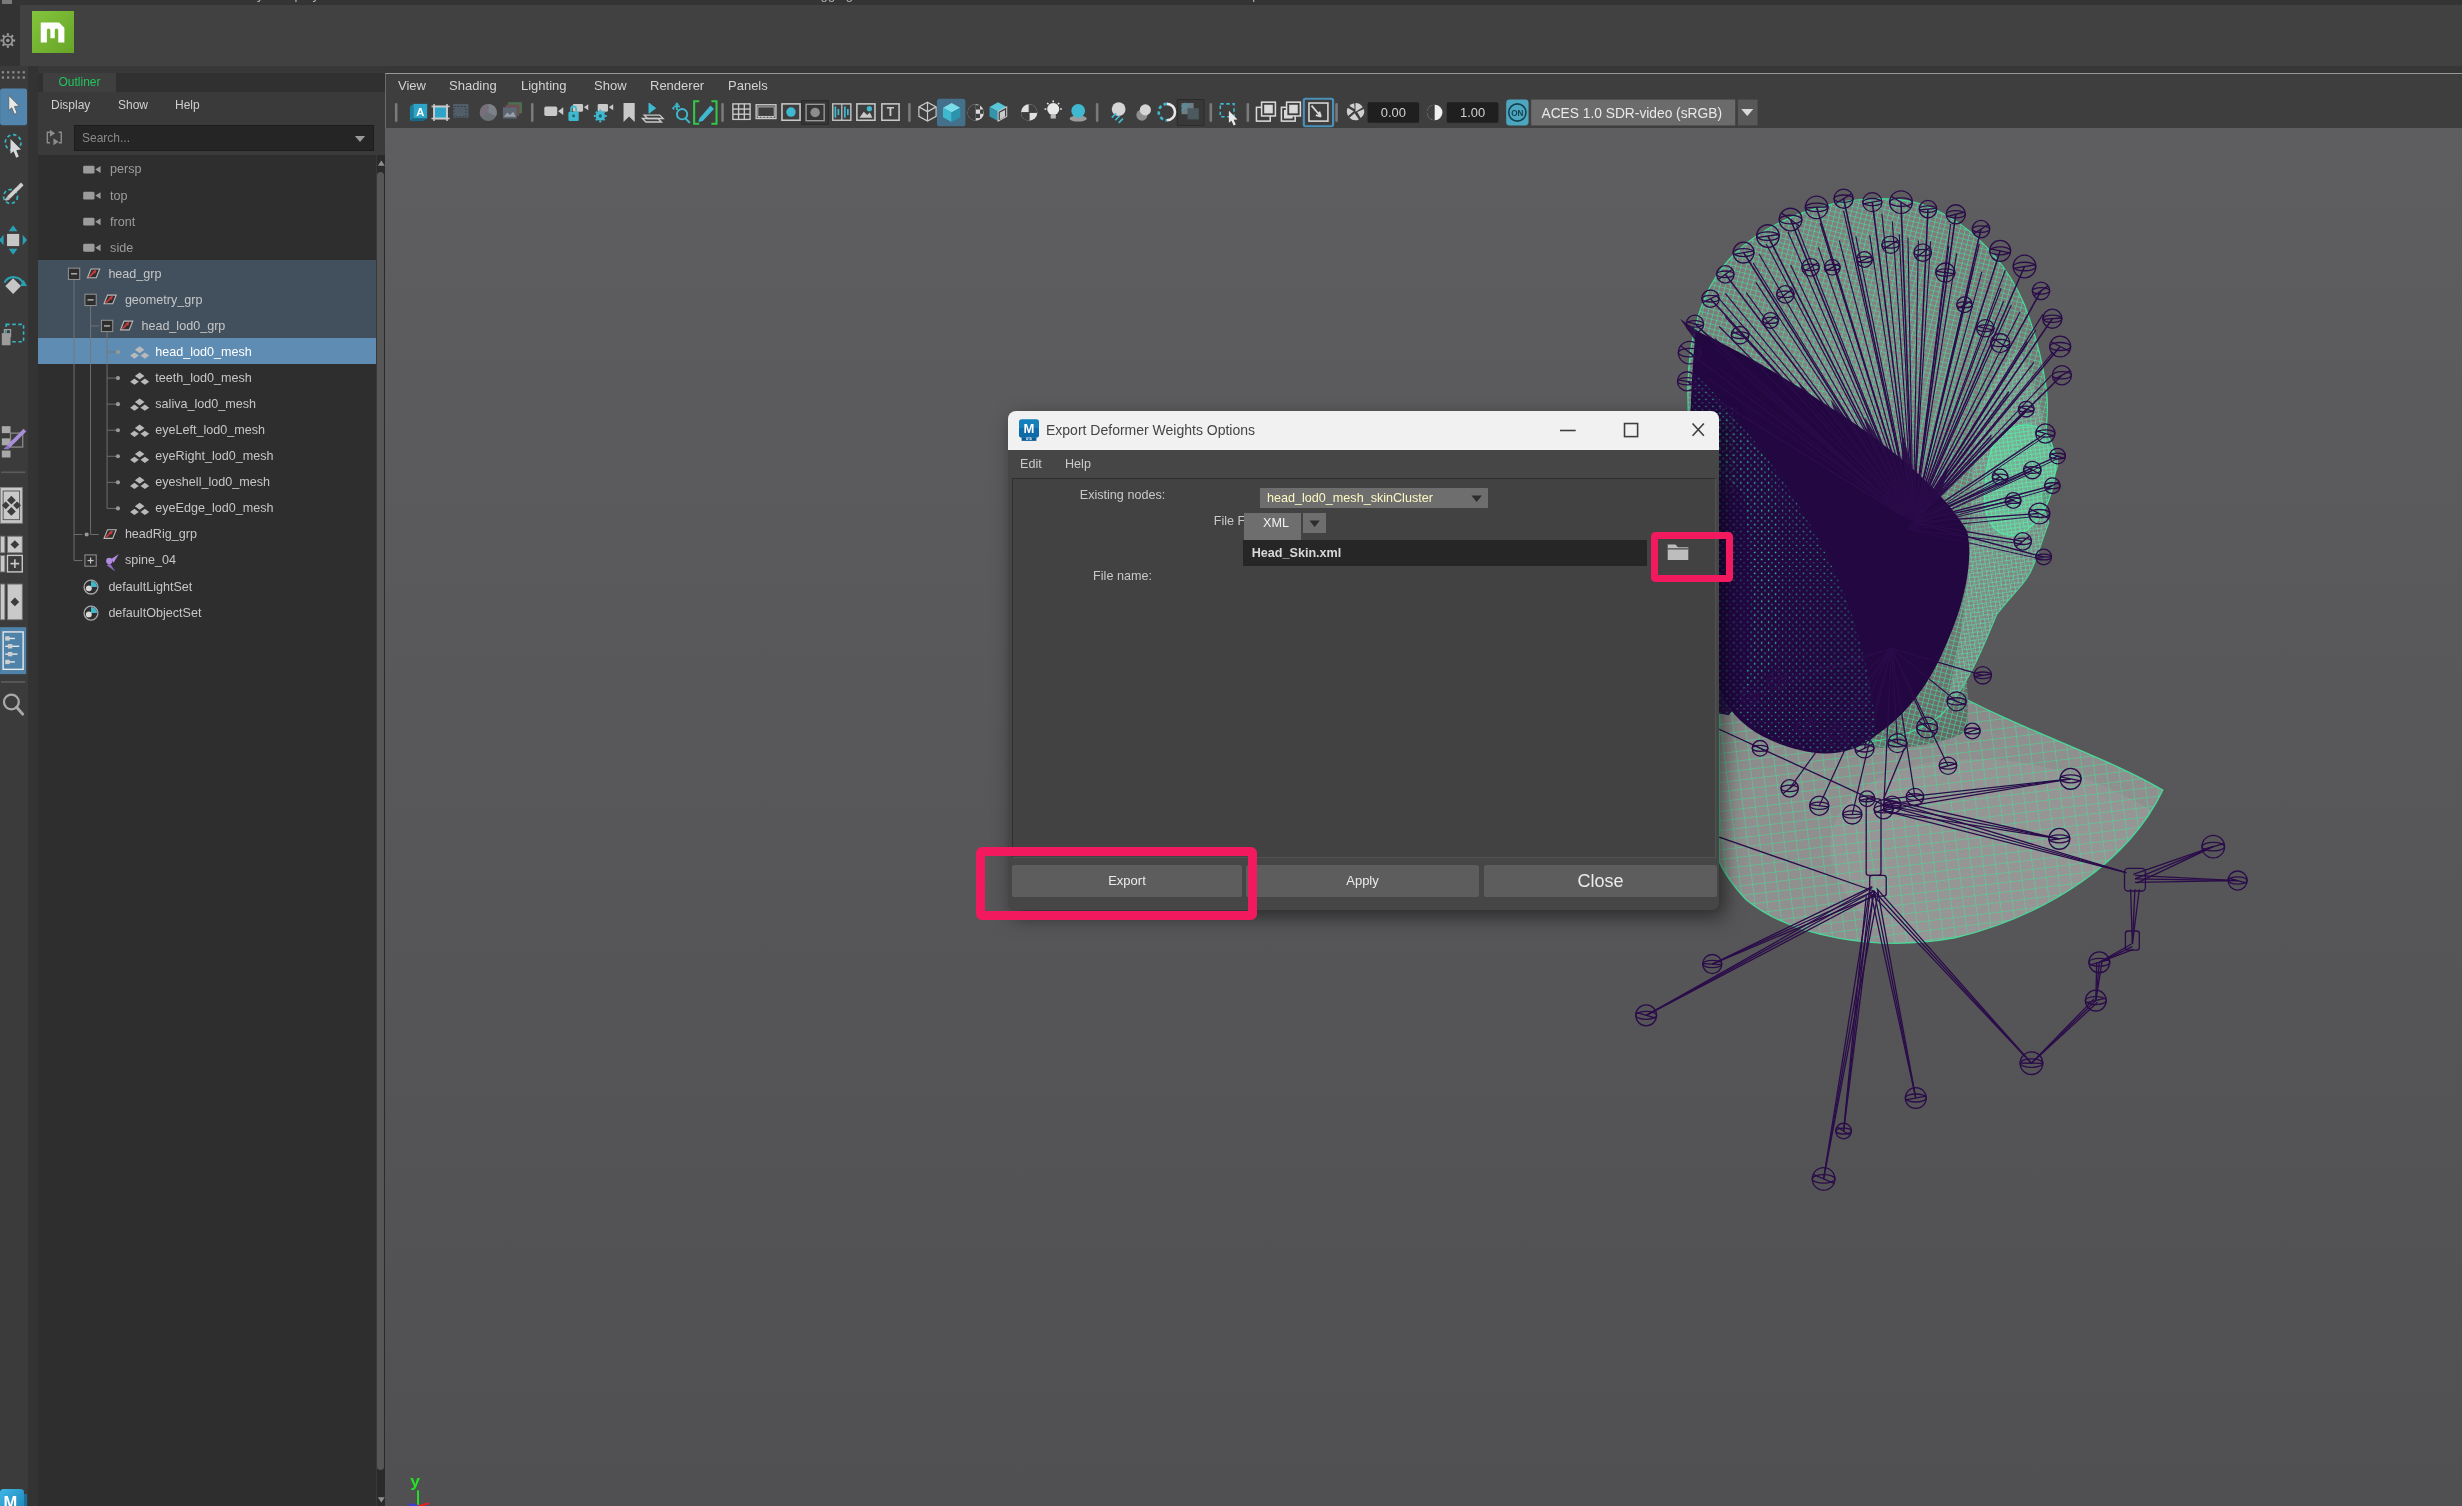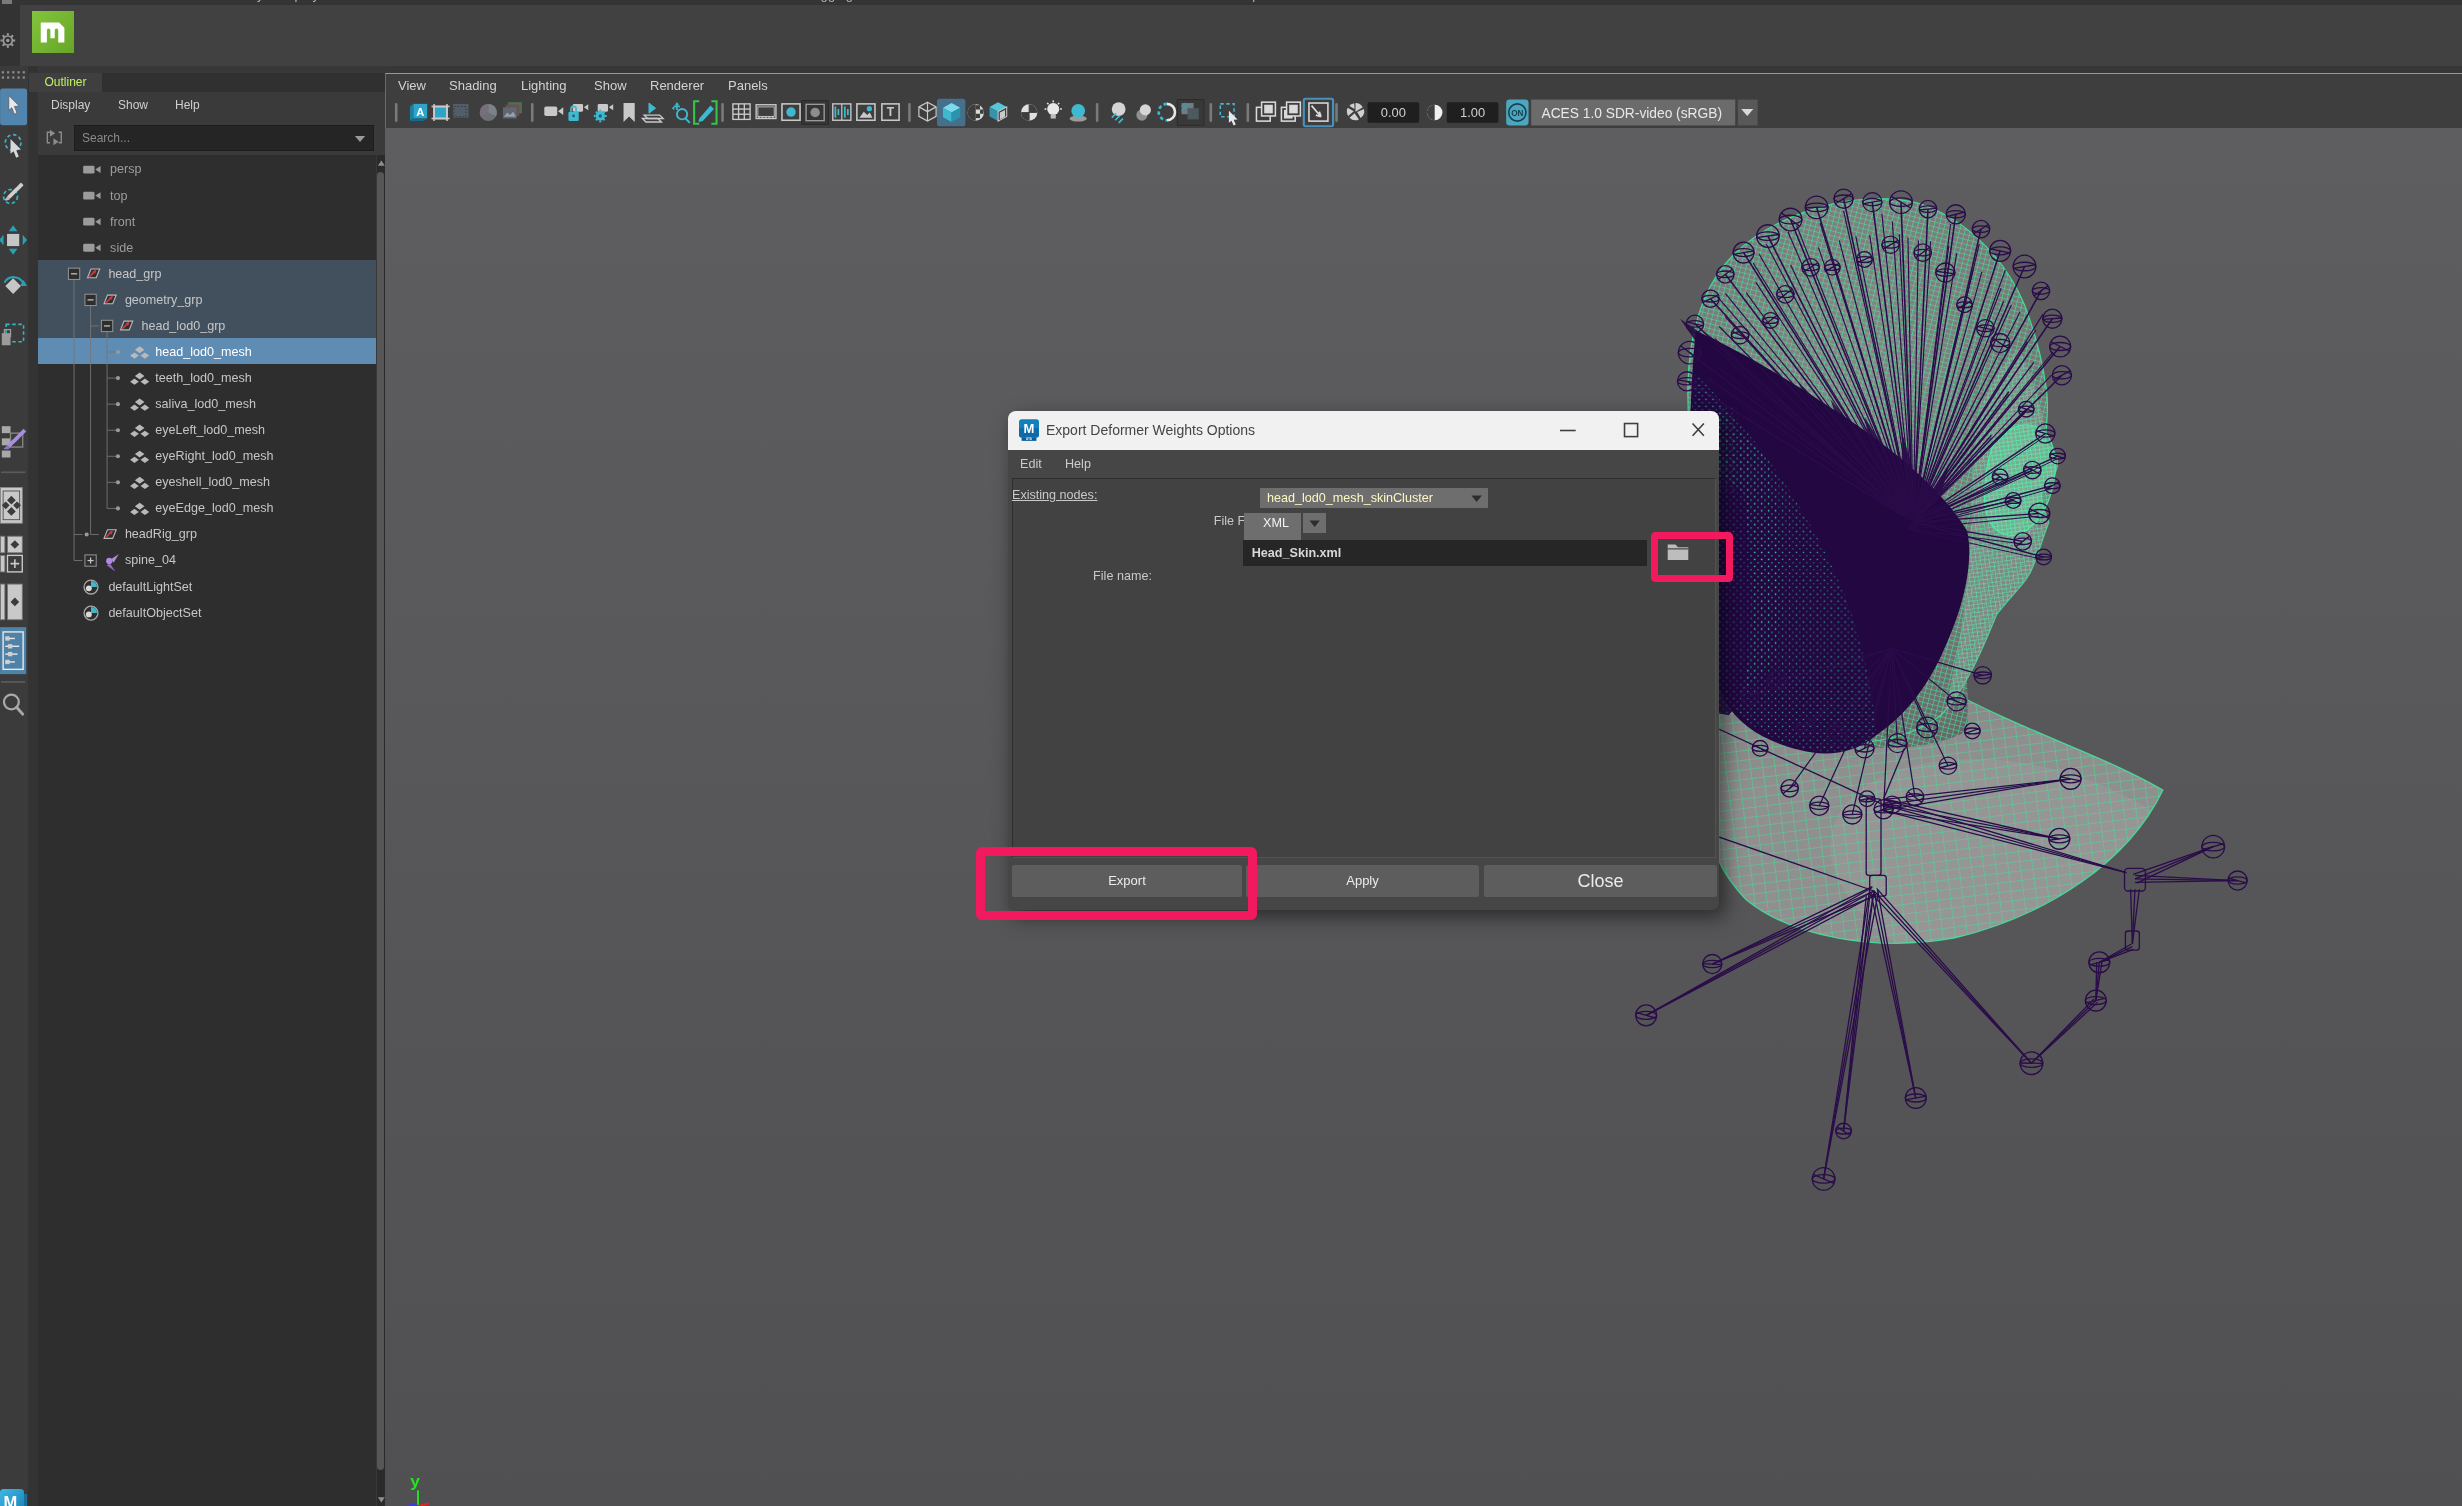--- a/index.html
+++ b/index.html
@@ -155,21 +155,21 @@
 
     <g transform="translate(0,718)">
       <circle cx="13" cy="13" r="8.5" fill="none" stroke="#a9a9a9" stroke-width="2.6"></circle>
       <line x1="19" y1="19" x2="26" y2="27" stroke="#a9a9a9" stroke-width="3.4" stroke-linecap="round"></line>
     </g>
   </svg>
 
   <div class="abs" style="left:38px;top:66px;width:347px;height:1440px;background:#383838;"></div>
 
   <div class="abs" style="left:38px;top:73px;width:347px;height:19px;background:#303030;"></div>
-  <div class="abs" style="left:29px;top:73px;width:73px;height:19px;background:#3f3f3f;color:#bef264;font-size:12px;line-height:19px;text-align:center;">Outliner</div>
+  <div class="abs" style="left:43px;top:73px;width:73px;height:19px;background:#3f3f3f;color:#22c55e;font-size:12px;line-height:19px;text-align:center;">Outliner</div>
 
   <div class="abs" style="left:38px;top:92px;width:347px;height:26px;background:#3a3a3a;color:#cfcfcf;font-size:12px;line-height:26px;">
     <span style="position:absolute;left:13px;">Display</span>
     <span style="position:absolute;left:80px;">Show</span>
     <span style="position:absolute;left:137px;">Help</span>
   </div>
 
   <div class="abs" style="left:38px;top:118px;width:347px;height:37px;background:#3a3a3a;"></div>
   <svg class="abs" style="left:43px;top:127px;" width="22.6" height="21" viewBox="0 0 26 24">
     <g stroke="#8d8d8d" stroke-width="1.6" fill="none">
@@ -1187,21 +1187,21 @@
     <path d="M160 4 L173 18 M173 4 L160 18" stroke="#3e3e3e" stroke-width="1.8"></path>
   </svg>
 
   <div class="abs" style="left:1008px;top:450px;width:711px;height:28px;color:#cccccc;font-size:12.6px;line-height:28px;">
     <span style="position:absolute;left:12px;">Edit</span>
     <span style="position:absolute;left:57px;">Help</span>
   </div>
 
   <div class="abs" style="left:1012px;top:478px;width:704px;height:380px;background:#424242;border-top:0.9px solid #2e2e2e;border-left:0.9px solid #2e2e2e;border-right:0.9px solid #525252;border-bottom:0.9px solid #525252;box-sizing:border-box;"></div>
   <div class="abs" style="left:1012px;top:478px;width:704px;height:380px;color:#c9c9c9;font-size:12.6px;">
-    <div style="position:absolute;left:0px;top:9.6px;width:221px;text-align:left;text-decoration:underline;">Existing nodes:</div>
+    <div style="position:absolute;left:0px;top:9.6px;width:221px;text-align:center;">Existing nodes:</div>
     <div style="position:absolute;left:248px;top:9.6px;width:220px;height:20px;background:#6e6e6e;color:#fef9c3;line-height:20px;"><span style="margin-left:7px;">head_lod0_mesh_skinCluster</span></div>
     <div style="position:absolute;left:452px;top:9.6px;width:24px;height:20px;background:#6e6e6e;"></div>
     <svg style="position:absolute;left:459px;top:16.5px;" width="11.3" height="7.8" viewBox="0 0 13 9">
         <path d="M0.5 0.5 L6.5 8 L12.5 0.5 Z" fill="#2d2d2d"></path>
       </svg>
     <div style="position:absolute;left:0px;top:36px;width:221px;text-align:right;margin-left:48px;">File Format:</div>
     <div style="position:absolute;left:232px;top:35px;width:57px;height:36px;background:#6e6e6e;color:#f2f2f2;line-height:20px;text-align:center;"><span style="margin-left:7px;">XML</span></div>
     <div style="position:absolute;left:291px;top:35px;width:22.6px;height:20px;background:#6e6e6e;"></div>
     <svg style="position:absolute;left:297px;top:42px;" width="11.3" height="7.8" viewBox="0 0 13 9">
         <path d="M0.5 0.5 L6.5 8 L12.5 0.5 Z" fill="#2d2d2d"></path>

